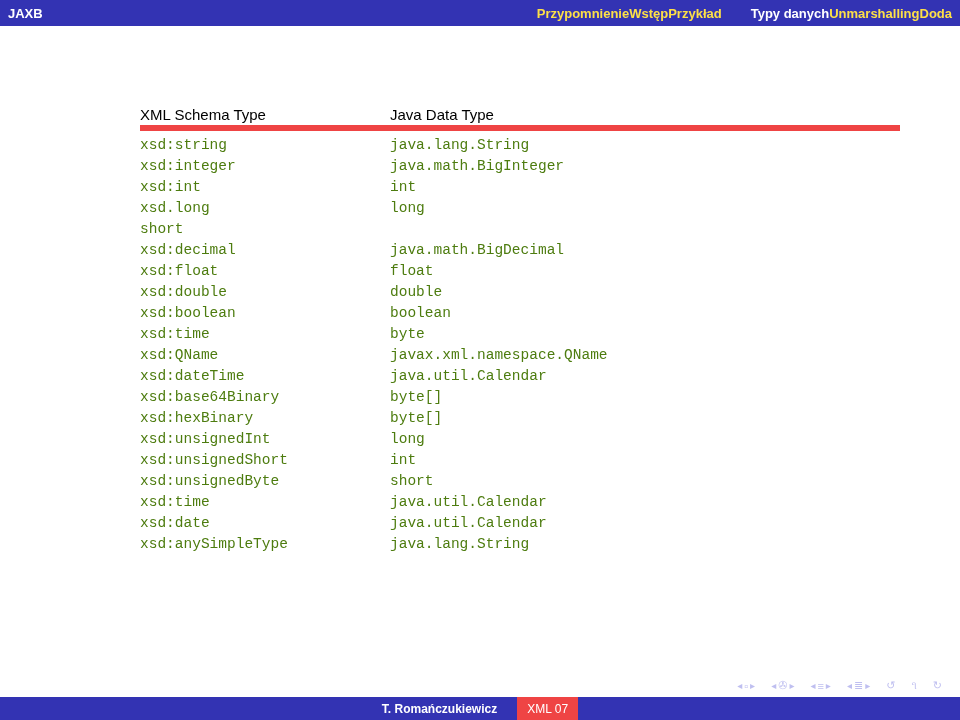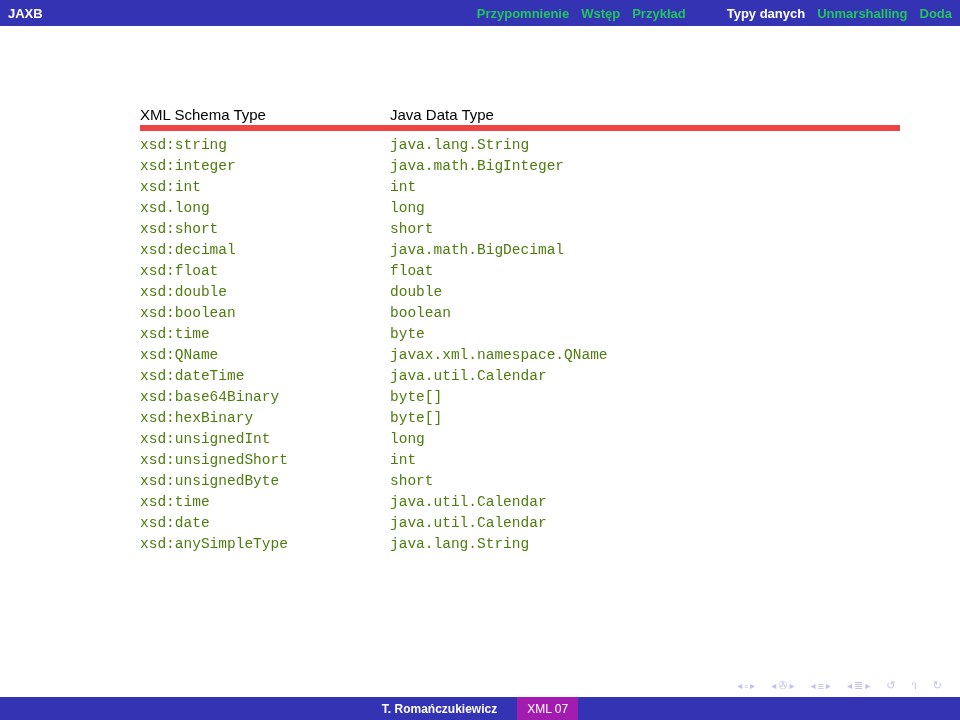--- a/index.html
+++ b/index.html
@@ -10,31 +10,31 @@
       font-family: "Helvetica", "Arial", sans-serif;
       position: relative;
       overflow: hidden;
     }
     .header {
       background: #3333b3;
       height: 26px;
       display: flex;
       align-items: center;
       padding: 0 8px;
-      gap: 12px;
+      gap: 0;
       font-size: 13px;
       font-weight: bold;
       justify-content: flex-end;
     }
     .header-left {
       margin-right: auto;
       color: #ffffff;
     }
     .nav-item {
-      color: #22c55e;
+      color: #fde047;
       cursor: pointer;
     }
     .nav-item.active {
       color: #ffffff;
       margin-left: 29px;
     }
     .content {
       padding: 80px 60px 0 140px;
     }
     .table-header {
@@ -60,21 +60,21 @@
       right: 0;
       height: 23px;
       background: #3333b3;
       display: flex;
       align-items: center;
       justify-content: center;
       font-size: 12px;
       color: #ffffff;
     }
     .footer-author { font-weight: bold; margin-right: 20px; }
-    .footer-title { background: #a21caf; padding: 3px 10px; height: 100%; display: flex; align-items: center; }
+    .footer-title { background: #ef4444; padding: 3px 10px; height: 100%; display: flex; align-items: center; }
     .nav-icons {
       position: absolute;
       bottom: 28px;
       right: 18px;
       display: flex;
       gap: 16px;
       align-items: center;
       color: #bfbff0;
       font-size: 11px;
     }
@@ -110,21 +110,20 @@
       </div>
       <div class="table-row">
         <div class="col1">xsd:int</div>
         <div class="col2">int</div>
       </div>
       <div class="table-row">
         <div class="col1">xsd.long</div>
         <div class="col2">long</div>
       </div>
       <div class="table-row">
-        <div class="col1">xsd:short</div>
         <div class="col2">short</div>
       </div>
       <div class="table-row">
         <div class="col1">xsd:decimal</div>
         <div class="col2">java.math.BigDecimal</div>
       </div>
       <div class="table-row">
         <div class="col1">xsd:float</div>
         <div class="col2">float</div>
       </div>

